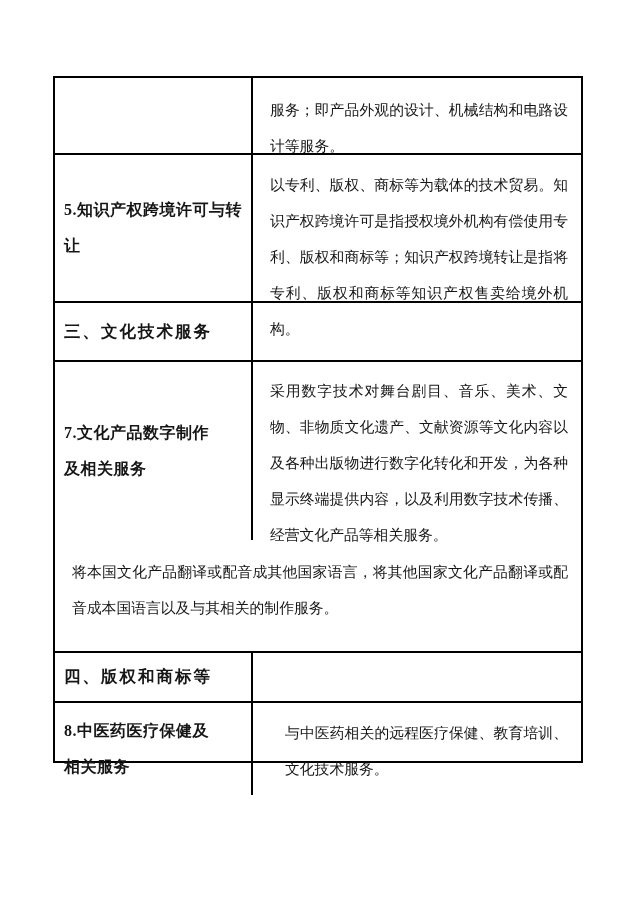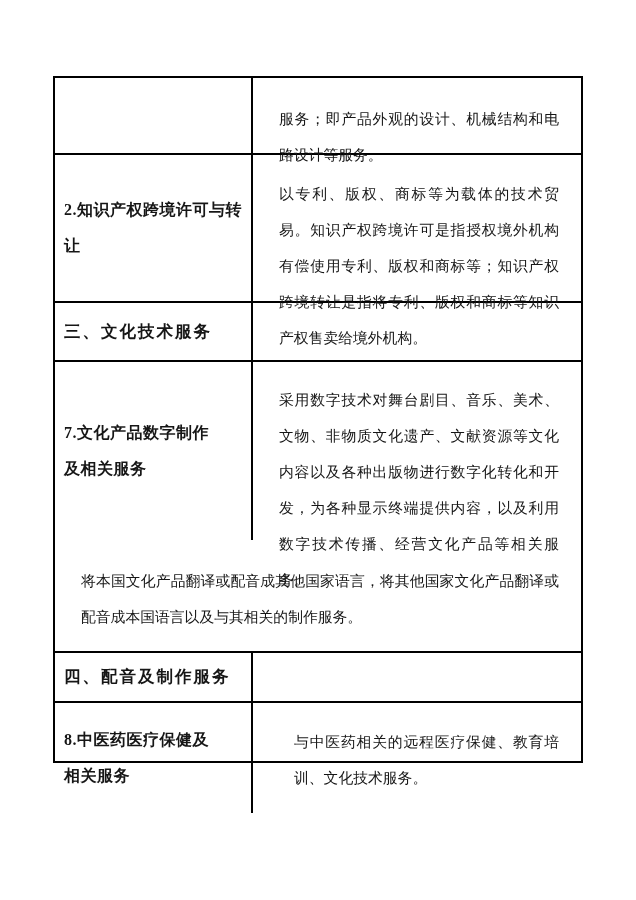--- a/index.html
+++ b/index.html
@@ -62,21 +62,21 @@
     white-space: pre-line;
   }
   .section-label {
     font-weight: bold;
     font-size: 16.5px;
     letter-spacing: 2px;
     line-height: 1.2;
     white-space: pre-line;
   }
   .desc {
-    margin: 17px;
+    margin: 8px;
     font-size: 14.8px;
     line-height: 36px;
     text-align: justify;
   }
   .r1 .cell-r { padding-top: 6px; }
   .r2 .cell-r { padding-top: 4px; }
   .r4 .cell-r { padding-top: 3px; }
   .r5 .cell-r { padding-top: 6px; }
   .r7 .cell-r { padding-top: 4px; }
 </style>
@@ -89,21 +89,21 @@
     <div class="cell-l">
       <span class="label"></span>
     </div>
     <div class="cell-r">
       <p class="desc">服务；即产品外观的设计、机械结构和电路设计等服务。</p>
     </div>
   </div>
 
   <div class="row r2">
     <div class="cell-l">
-      <span class="label">2.知识产权跨境许可与转
+      <span class="label">5.知识产权跨境许可与转
 让</span>
     </div>
     <div class="cell-r">
       <p class="desc">以专利、版权、商标等为载体的技术贸易。知识产权跨境许可是指授权境外机构有偿使用专利、版权和商标等；知识产权跨境转让是指将专利、版权和商标等知识产权售卖给境外机构。</p>
     </div>
   </div>
 
   <div class="row r3">
     <div class="cell-l">
       <span class="section-label">三、文化技术服务</span>
@@ -124,21 +124,21 @@
   </div>
 
   <div class="row r5">
     <div class="cell-r">
       <p class="desc">将本国文化产品翻译或配音成其他国家语言，将其他国家文化产品翻译或配音成本国语言以及与其相关的制作服务。</p>
     </div>
   </div>
 
   <div class="row r6">
     <div class="cell-l">
-      <span class="section-label">四、配音及制作服务</span>
+      <span class="section-label">四、版权和商标等</span>
     </div>
     <div class="cell-r">
       <p class="desc"></p>
     </div>
   </div>
 
   <div class="row r7">
     <div class="cell-l">
       <span class="label">8.中医药医疗保健及
 相关服务</span>

